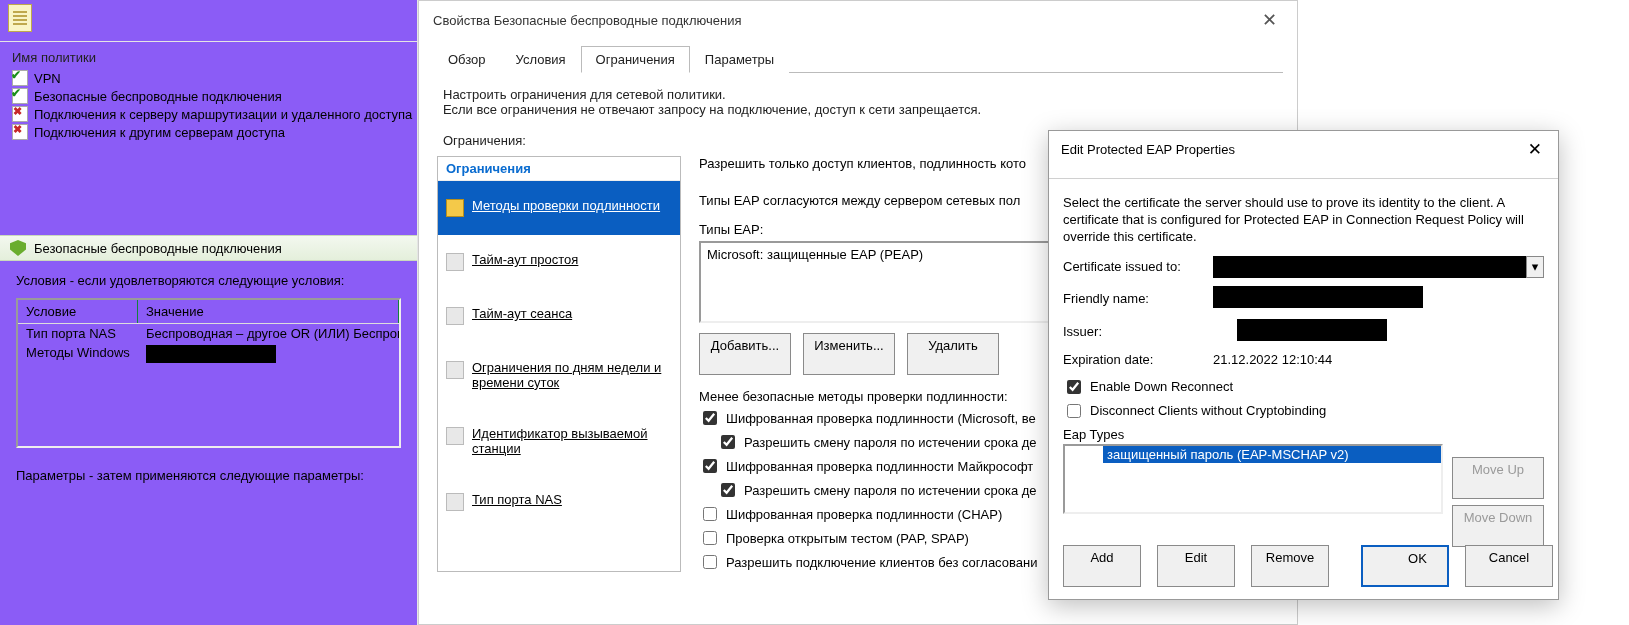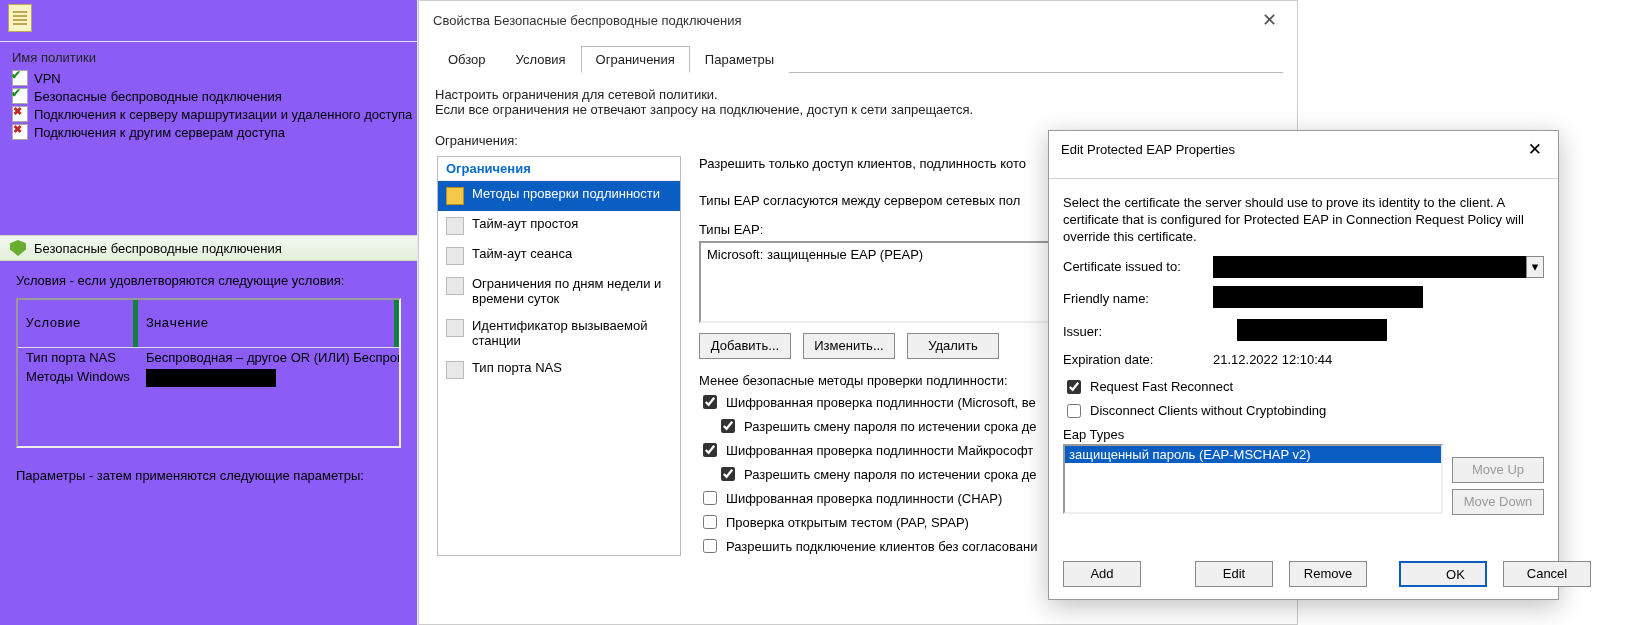--- a/index.html
+++ b/index.html
@@ -19,48 +19,48 @@
   .pol-ic.ok::after { content:"✔"; position:absolute; left:-2px; top:-3px; color:#1a8f1a; font-size:12px; font-weight:bold; }
   .pol-ic.bad::after { content:"✖"; position:absolute; left:0; top:-2px; color:#c62828; font-size:11px; font-weight:bold; }
 
   .sel-bar { margin-top: 160px; height: 26px; background: linear-gradient(#f3f8ef,#e4efdb); display:flex; align-items:center; gap:8px; padding:0 10px; border-top:1px solid #cbd9bd; border-bottom:1px solid #cbd9bd; }
   .sel-bar .shield { width:16px; height:16px; background:#6aad2e; clip-path: polygon(50% 0,100% 20%,100% 60%,50% 100%,0 60%,0 20%); }
 
   .conds-area { padding: 12px 16px 0; }
   .cond-label { margin-bottom: 10px; }
   .cond-table { border: 2px inset #eee; padding: 0; height: 150px; }
   .cond-head { display:flex; border-bottom:1px solid #ddd; }
-  .cond-head > div { padding: 16px 8px; border-right:5px solid #15803d;font-family:Liberation Mono, monospace; }
+  .cond-head > div { padding: 4px 8px; border-right:1px solid #15803d; }
   .cond-row { display:flex; }
   .cond-row > div { padding: 2px 8px; white-space: nowrap; overflow:hidden; }
   .col1 { width: 120px; flex:none; }
   .col2 { flex: 1; }
 
   .params-label { padding: 0 16px; margin-top: 20px; }
 
   
   .props-dlg { position:absolute; left:418px; top:0; width:880px; height:625px; background:#fff; border:1px solid #ccc; }
   .props-title { display:flex; align-items:center; justify-content:space-between; padding: 8px 14px 14px; color:#333; }
   .tabs { display:flex; border-bottom:1px solid #bbb; margin: 0 14px; }
   .tab { padding: 5px 14px; border:1px solid transparent; border-bottom:none; color:#222; background:#fff; position:relative; top:1px; }
   .tab.active { border-color:#bbb; border-bottom:1px solid #fff; }
-  .desc-area { padding: 14px 16px 8px; color:#222; }
+  .desc-area { padding: 14px 24px 8px; color:#222; }
   .body-area { display:flex; gap:18px; padding: 0 18px; }
 
   .constraints-list { width:244px; border:1px solid #bbb; background:#fff; }
   .cl-head { color:#0a6cd0; font-weight:600; padding:4px 8px; border-bottom:1px solid #eee; }
-  .cl-item { display:flex; align-items:flex-start; gap:8px; padding:6px 8px; line-height:1.15; }
+  .cl-item { display:flex; align-items:flex-start; gap:8px; padding:18px 8px; line-height:1.15;text-decoration:underline; }
   .cl-item .ic { width:18px; height:18px; flex:none; background:#e8e8e8; border:1px solid #bbb; }
   .cl-item.sel { background:#0a5ec1; color:#fff; }
   .cl-item.sel .ic.lock { background:#f4c949; border-color:#b78f1d; }
 
   .right-pane { flex:1; min-width:0; }
   .eap-list { border:2px inset #eee; height:82px; margin-top:4px; padding:4px 6px; overflow:hidden; }
   .btn-row { display:flex; gap:12px; margin-top:10px; }
-  .btn { min-width:92px; height:26px; border:1px solid #8a8a8a; background:#f0f0f0; text-align:center; line-height:24px; }
+  .btn { min-width:92px; height:42px; border:1px solid #8a8a8a; background:#f0f0f0; text-align:center; line-height:24px; }
 
   .chk-row { display:flex; align-items:center; gap:6px; margin-top:4px; white-space:nowrap; overflow:hidden; }
   .chk-row.indent { margin-left:18px; }
   input[type=checkbox] { width:14px; height:14px; accent-color:#333; }
 
   
   .peap-dlg { position:absolute; left:1048px; top:130px; width:511px; height:470px; background:#fff; border:1px solid #999; box-shadow:0 6px 24px rgba(0,0,0,0.25); }
   .peap-title { display:flex; justify-content:space-between; align-items:center; padding:10px 12px; font-size:14px; }
   .peap-title .x { font-size:17px; line-height:1; padding:0 4px; }
   .peap-body { padding: 6px 14px 0; }
@@ -254,38 +254,38 @@
       <div class="k">Issuer:</div>
       <div class="v"><span class="redact" style="width:150px;height:22px;margin-left:24px;"></span></div>
     </div>
     <div class="kv">
       <div class="k">Expiration date:</div>
       <div class="v">21.12.2022 12:10:44</div>
     </div>
 
     <div class="chk-row" style="margin-top:10px;">
       <input type="checkbox" checked="" style="">
-      <span>Request Fast Reconnect</span>
+      <span>Enable Down Reconnect</span>
     </div>
     <div class="chk-row">
       <input type="checkbox" style="">
       <span>Disconnect Clients without Cryptobinding</span>
     </div>
 
     <div style="margin-top:6px;">Eap Types</div>
-    <div class="eap-types-list" style="width:380px;">
+    <div class="eap-types-list" style="width:380px;padding-left:38px;">
       <div class="et-item">защищенный пароль (EAP-MSCHAP v2)</div>
     </div>
   </div>
 
   <div class="peap-btns-side">
     <div class="btn dis">Move Up</div>
     <div class="btn dis">Move Down</div>
   </div>
 
   <div class="peap-buttons">
     <div class="btn" style="min-width:78px;">Add</div>
-    <div class="btn" style="min-width:78px;margin-left:38px;">Edit</div>
+    <div class="btn" style="min-width:78px;">Edit</div>
     <div class="btn" style="min-width:78px;">Remove</div>
     <div class="btn primary" style="min-width:88px;margin-left:16px;padding-left:25px;">OK</div>
     <div class="btn" style="min-width:88px;">Cancel</div>
   </div>
 </div>
 
 </body></html>

